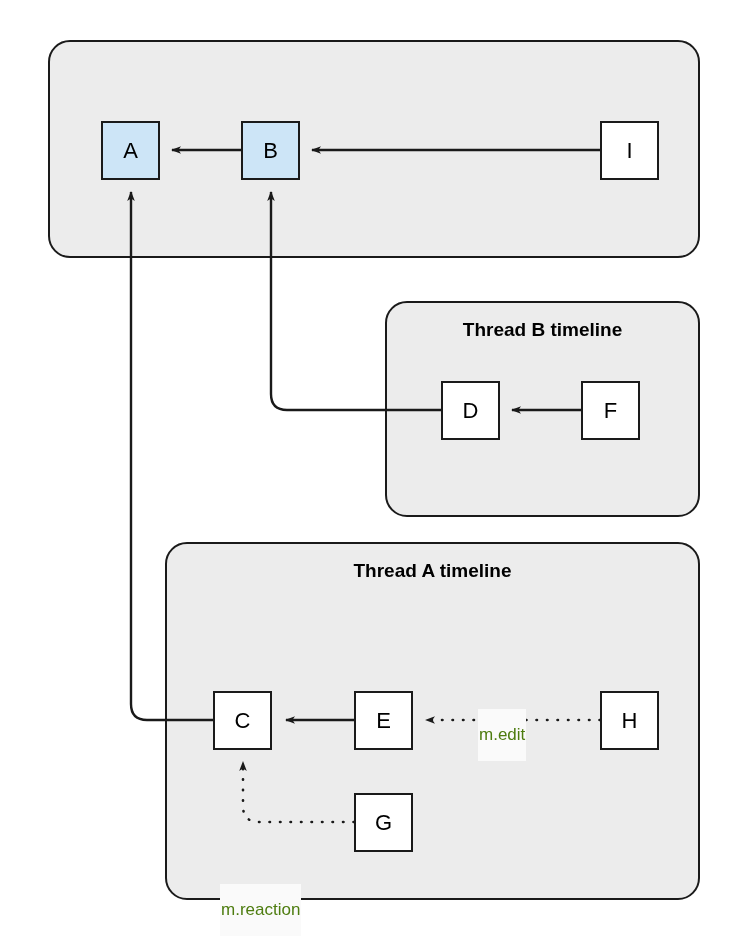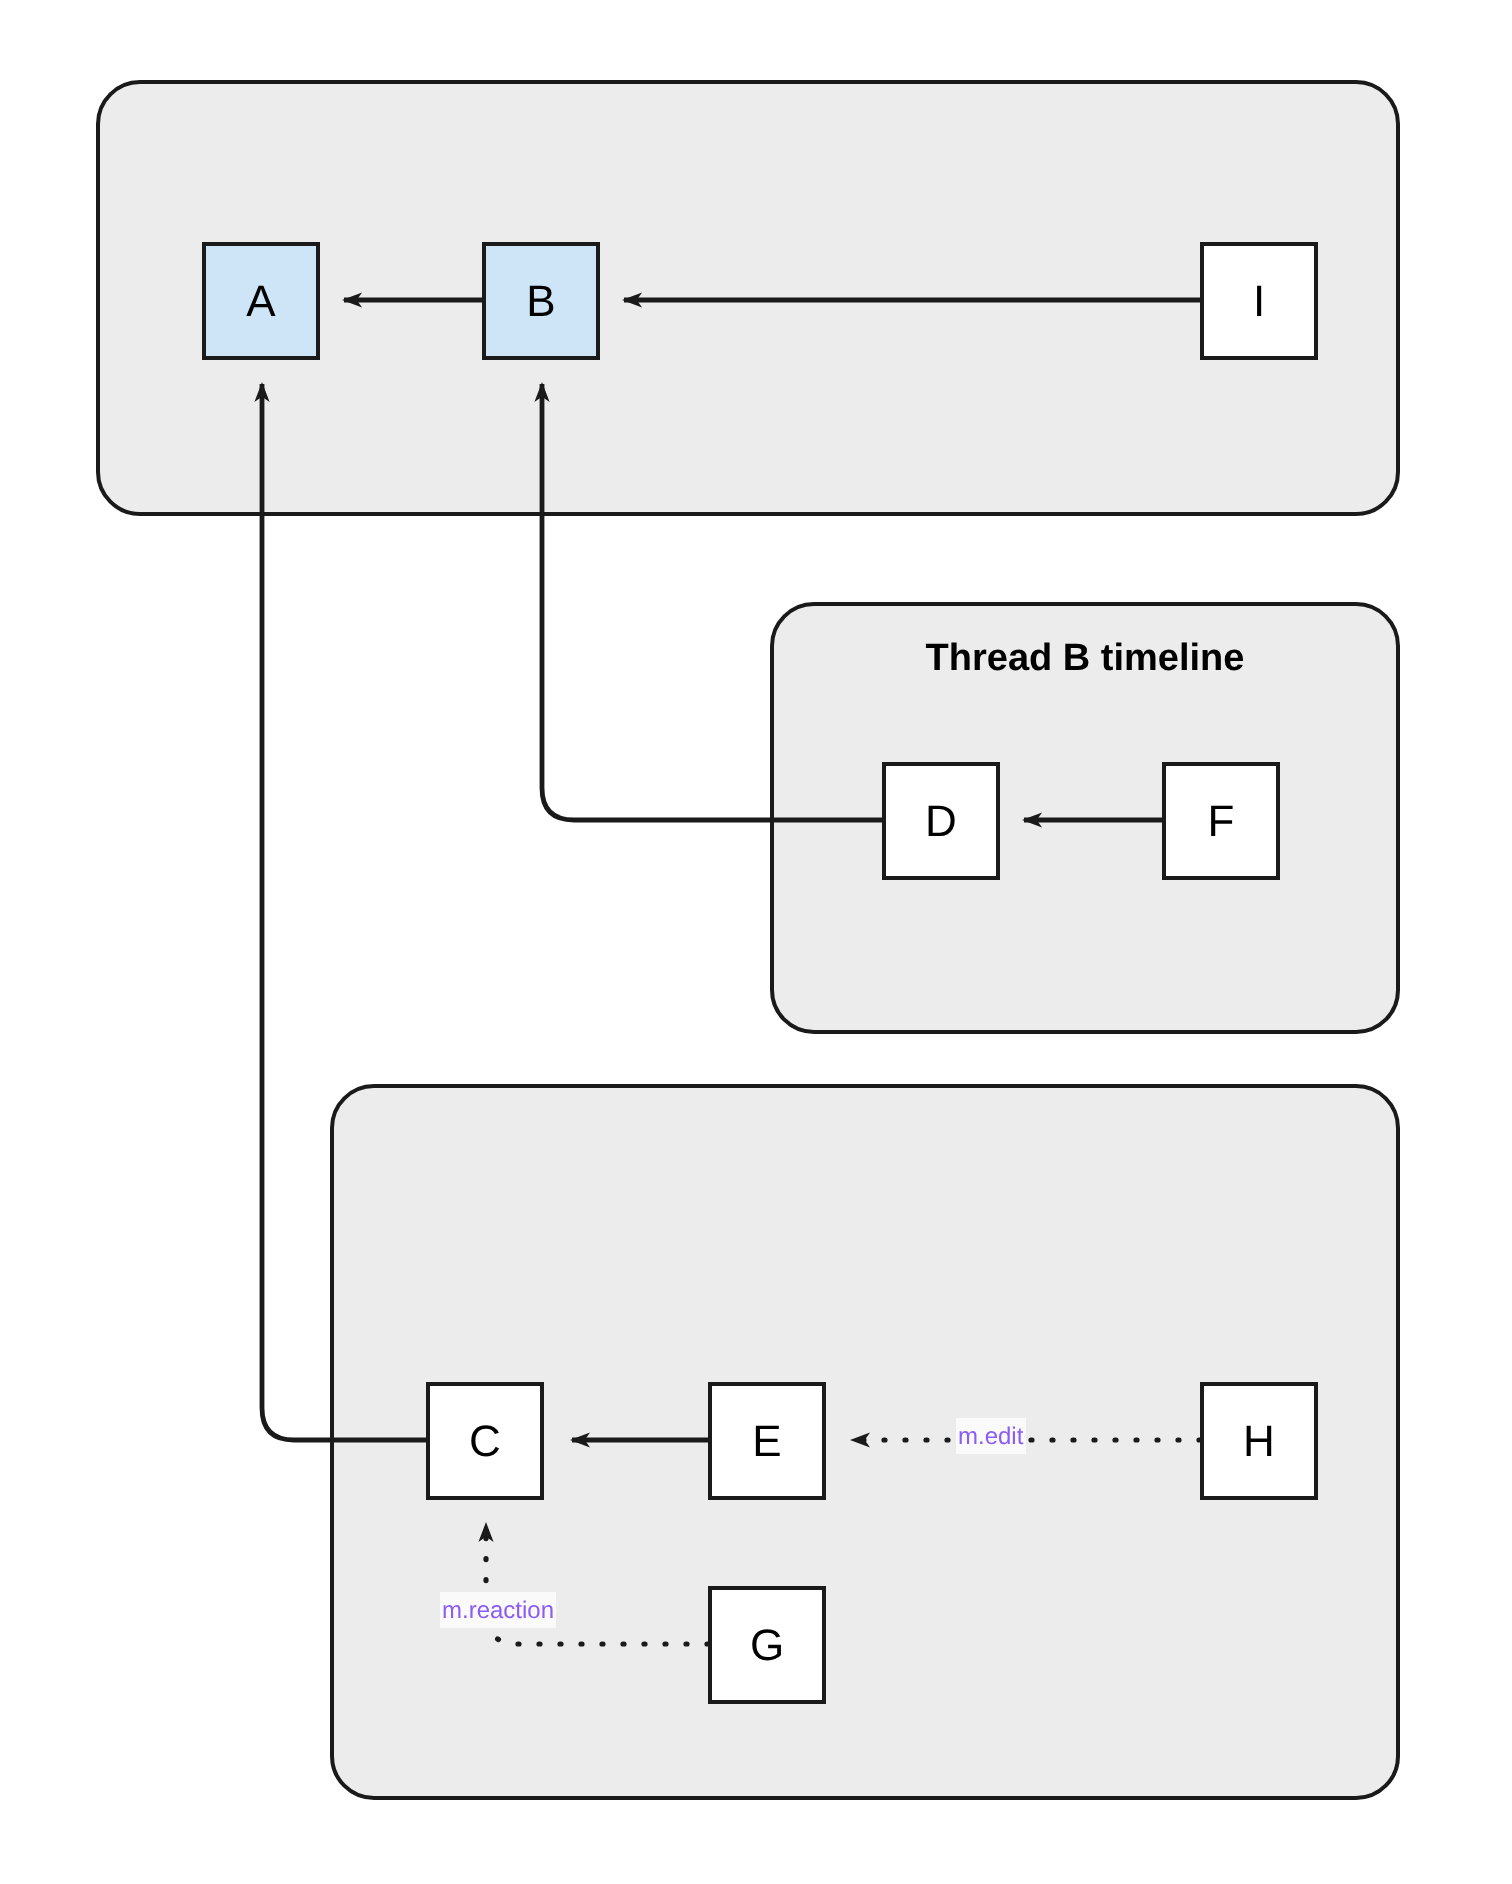--- a/index.html
+++ b/index.html
@@ -55,39 +55,40 @@
     font-size: 22px;
     color: #000000;
     font-family: "Liberation Sans", sans-serif;
     background: #ffffff;
   }
   .event-node.highlight {
     background: #cde5f7;
   }
   .edge-label {
     position: absolute;
-    font-size: 12px;
-    color: #8b5cf6;
+    font-size: 17px;
+    color: #4d7c0f;
     background: #fafafa;
     font-family: "Liberation Sans", sans-serif;
     white-space: nowrap;
-    padding: 2px 1px;
+    padding: 16px 1px;
   }
 </style>
 </head>
 <body>
 
 <div id="diagram-root">
 
   <div class="group-box" style="left:48px; top:40px; width:652px; height:218px;"></div>
 
   <div class="group-box" style="left:385px; top:301px; width:315px; height:216px;"></div>
   <div class="group-title" style="left:385px; width:315px; top:319px;">Thread B timeline</div>
 
   <div class="group-box" style="left:165px; top:542px; width:535px; height:358px;"></div>
+  <div class="group-title" style="left:165px; width:535px; top:560px;">Thread A timeline</div>
 
   <svg class="layer" viewBox="0 0 756 942" xmlns="http://www.w3.org/2000/svg">
     <defs>
       <marker id="arrowhead" markerWidth="10" markerHeight="8" refX="9" refY="4" orient="auto" markerUnits="userSpaceOnUse">
         <path d="M0,0.2 L10,4 L0,7.8 L2.6,4 Z" fill="#1a1a1a"></path>
       </marker>
     </defs>
 
     <g>
       <path d="M241,150 L172,150" fill="none" stroke="#1a1a1a" stroke-width="2.4" marker-end="url(#arrowhead)"></path>
@@ -135,15 +136,15 @@
   <div class="event-node" style="left:213px; top:691px; width:59px; height:59px;">C</div>
 
   <div class="event-node" style="left:354px; top:691px; width:59px; height:59px;">E</div>
 
   <div class="event-node" style="left:600px; top:691px; width:59px; height:59px;">H</div>
 
   <div class="event-node" style="left:354px; top:793px; width:59px; height:59px;">G</div>
 
   <div class="edge-label" style="left:478px; top:709px;">m.edit</div>
 
-  <div class="edge-label" style="left:220px; top:796px;">m.reaction</div>
+  <div class="edge-label" style="left:220px; top:884px;">m.reaction</div>
 
 </div>
 
 </body></html>

